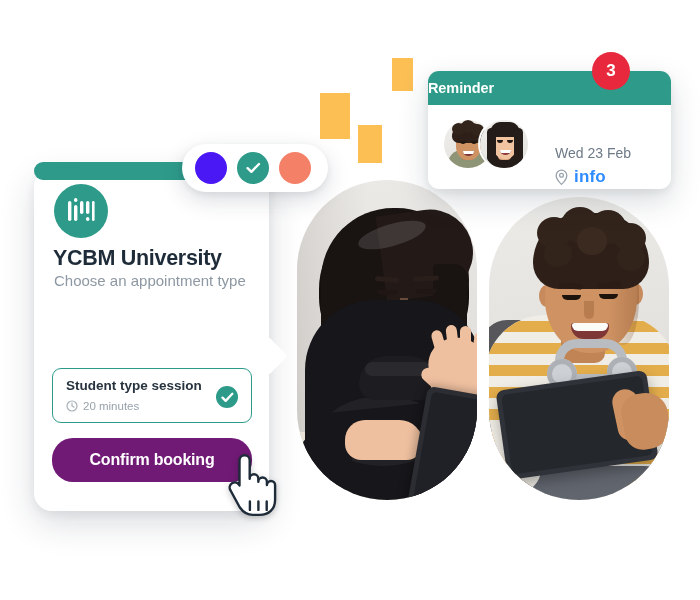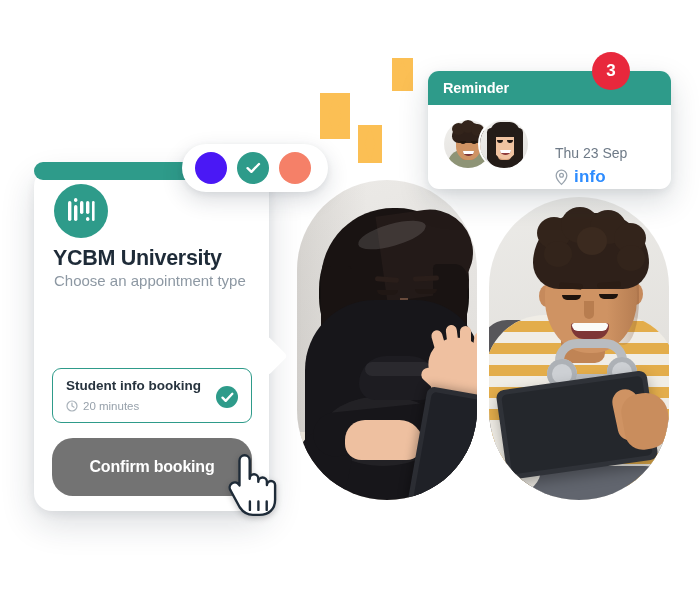--- a/index.html
+++ b/index.html
@@ -278,22 +278,22 @@
     right: 13px; top: 17px;
     width: 22px; height: 22px;
     border-radius: 50%;
     background: #2E9B8A;
     display: flex; align-items: center; justify-content: center;
   }
 
   #confirm-booking-button {
     position: absolute;
     left: 18px; top: 270px;
-    width: 200px; height: 58px;
-    background: #737373;
+    width: 200px; height: 44px;
+    background: #701a75;
     border: none;
     border-radius: 21px;
     color: #ffffff;
     font-family: "Liberation Sans", sans-serif;
     font-size: 16px;
     font-weight: 700;
     letter-spacing: -0.2px;
     cursor: pointer;
   }
 
@@ -324,21 +324,21 @@
     background: #ffffff;
     border-radius: 11px;
     box-shadow: 0 12px 30px rgba(25,40,55,.17), 0 3px 9px rgba(25,40,55,.07);
     overflow: hidden;
     z-index: 40;
   }
   #reminder-header {
     height: 34px;
     background: #2E9B8A;
     display: flex; align-items: center;
-    padding-left: 15px;
+    padding-left: 0;
   }
   #reminder-title {
     color: #ffffff;
     font-size: 14.5px;
     font-weight: 700;
     letter-spacing: -0.1px;
   }
   #reminder-body { position: relative; height: 84px; }
 
   #avatar-group { position:absolute; left: 14px; top: 13px; }
@@ -546,21 +546,21 @@
         <rect x="19" y="19" width="3.4" height="4" rx="1.7" fill="#ffffff"></rect>
         <rect x="25" y="3" width="2.6" height="20" rx="1.3" fill="#ffffff"></rect>
       </svg>
     </div>
 
     <div id="card-title">YCBM University</div>
     <div id="card-subtitle">Choose an appointment type</div>
 
 
     <div class="appt-option selected" id="option-info-session">
-      <div class="appt-name">Student info booking</div>
+      <div class="appt-name">Student type session</div>
       <div class="appt-duration-row">
         <svg class="clock-icon" width="12" height="12" viewBox="0 0 12 12" aria-hidden="true">
           <circle cx="6" cy="6" r="5" fill="none" stroke="#A9B2BA" stroke-width="1.2"></circle>
           <path d="M6 3.2V6l2 1.2" fill="none" stroke="#A9B2BA" stroke-width="1.2" stroke-linecap="round"></path>
         </svg>
         <span class="appt-duration">20 minutes</span>
       </div>
       <div class="radio-checked">
         <svg width="13" height="11" viewBox="0 0 13 11" aria-hidden="true">
           <path d="M1.5 5.6L4.7 8.9L11.3 1.8" fill="none" stroke="#ffffff" stroke-width="2.3" stroke-linecap="round" stroke-linejoin="round"></path>
@@ -614,21 +614,21 @@
           <div class="aw-hair-side2"></div>
           <div class="aw-eye-l"></div>
           <div class="aw-eye-r"></div>
           <div class="aw-mouth">
               <div class="aw-teeth"></div>
             </div>
         </div>
       </div>
 
 
-      <div id="reminder-date">Thu 23 Sep</div>
+      <div id="reminder-date">Wed 23 Feb</div>
 
       <div id="reminder-location">
         <svg width="15" height="17" viewBox="0 0 15 17" aria-hidden="true">
           <path d="M7.5 1.2c-3 0-5.3 2.3-5.3 5.2 0 3.8 5.3 9 5.3 9s5.3-5.2 5.3-9c0-2.9-2.3-5.2-5.3-5.2z" fill="none" stroke="#9AA4AE" stroke-width="1.3"></path>
           <circle cx="7.5" cy="6.3" r="1.9" fill="none" stroke="#9AA4AE" stroke-width="1.3"></circle>
         </svg>
         <span id="zoom-wordmark">info</span>
       </div>
     </div>
   </div>

